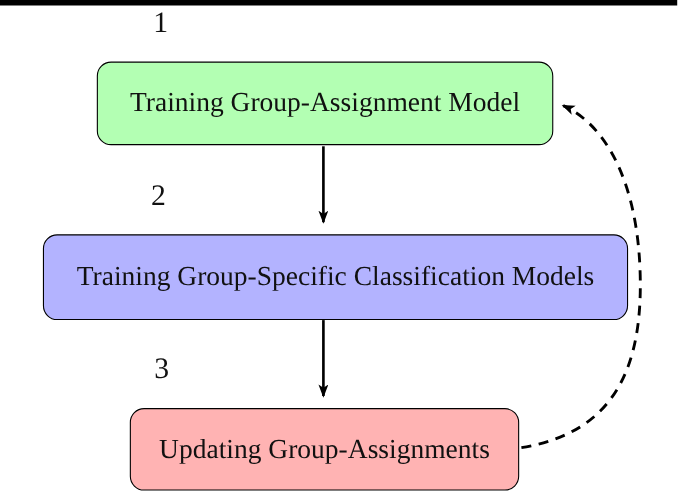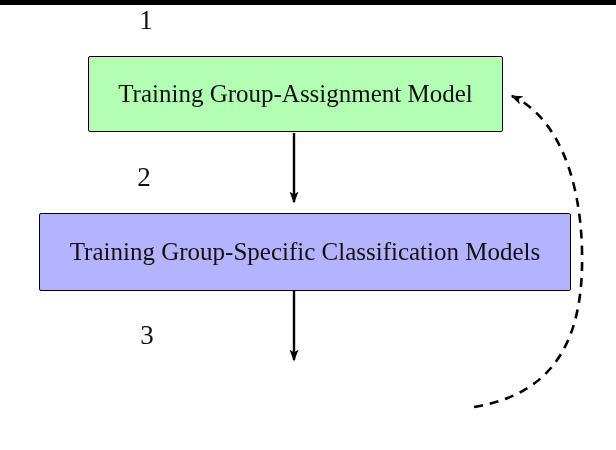--- a/index.html
+++ b/index.html
@@ -14,21 +14,21 @@
   .top-rule {
     position: absolute;
     left: 0; top: 0;
     width: 616px; height: 5px;
     background: #000000;
   }
   .flow-box {
     position: absolute;
     box-sizing: border-box;
     border: 1.6px solid #000000;
-    border-radius: 2px;
+    border-radius: 13px;
     display: flex;
     align-items: center;
     justify-content: center;
     font-size: 25px;
     color: #111111;
     text-align: center;
     white-space: nowrap;
     letter-spacing: 0px;
   }
   #box-1 { left: 88px;  top: 56px;  width: 415px; height: 76px; background: #b3ffb3; }
@@ -86,14 +86,17 @@
   <div class="step-number" id="num-3">3</div>
 
   <div class="flow-box" id="box-1">
     <span>Training Group-Assignment Model</span>
   </div>
 
   <div class="flow-box" id="box-2">
     <span>Training Group-Specific Classification Models</span>
   </div>
 
+  <div class="flow-box" id="box-3">
+    <span>Updating Group-Assignments</span>
+  </div>
 
 </div>
 
 </body></html>

